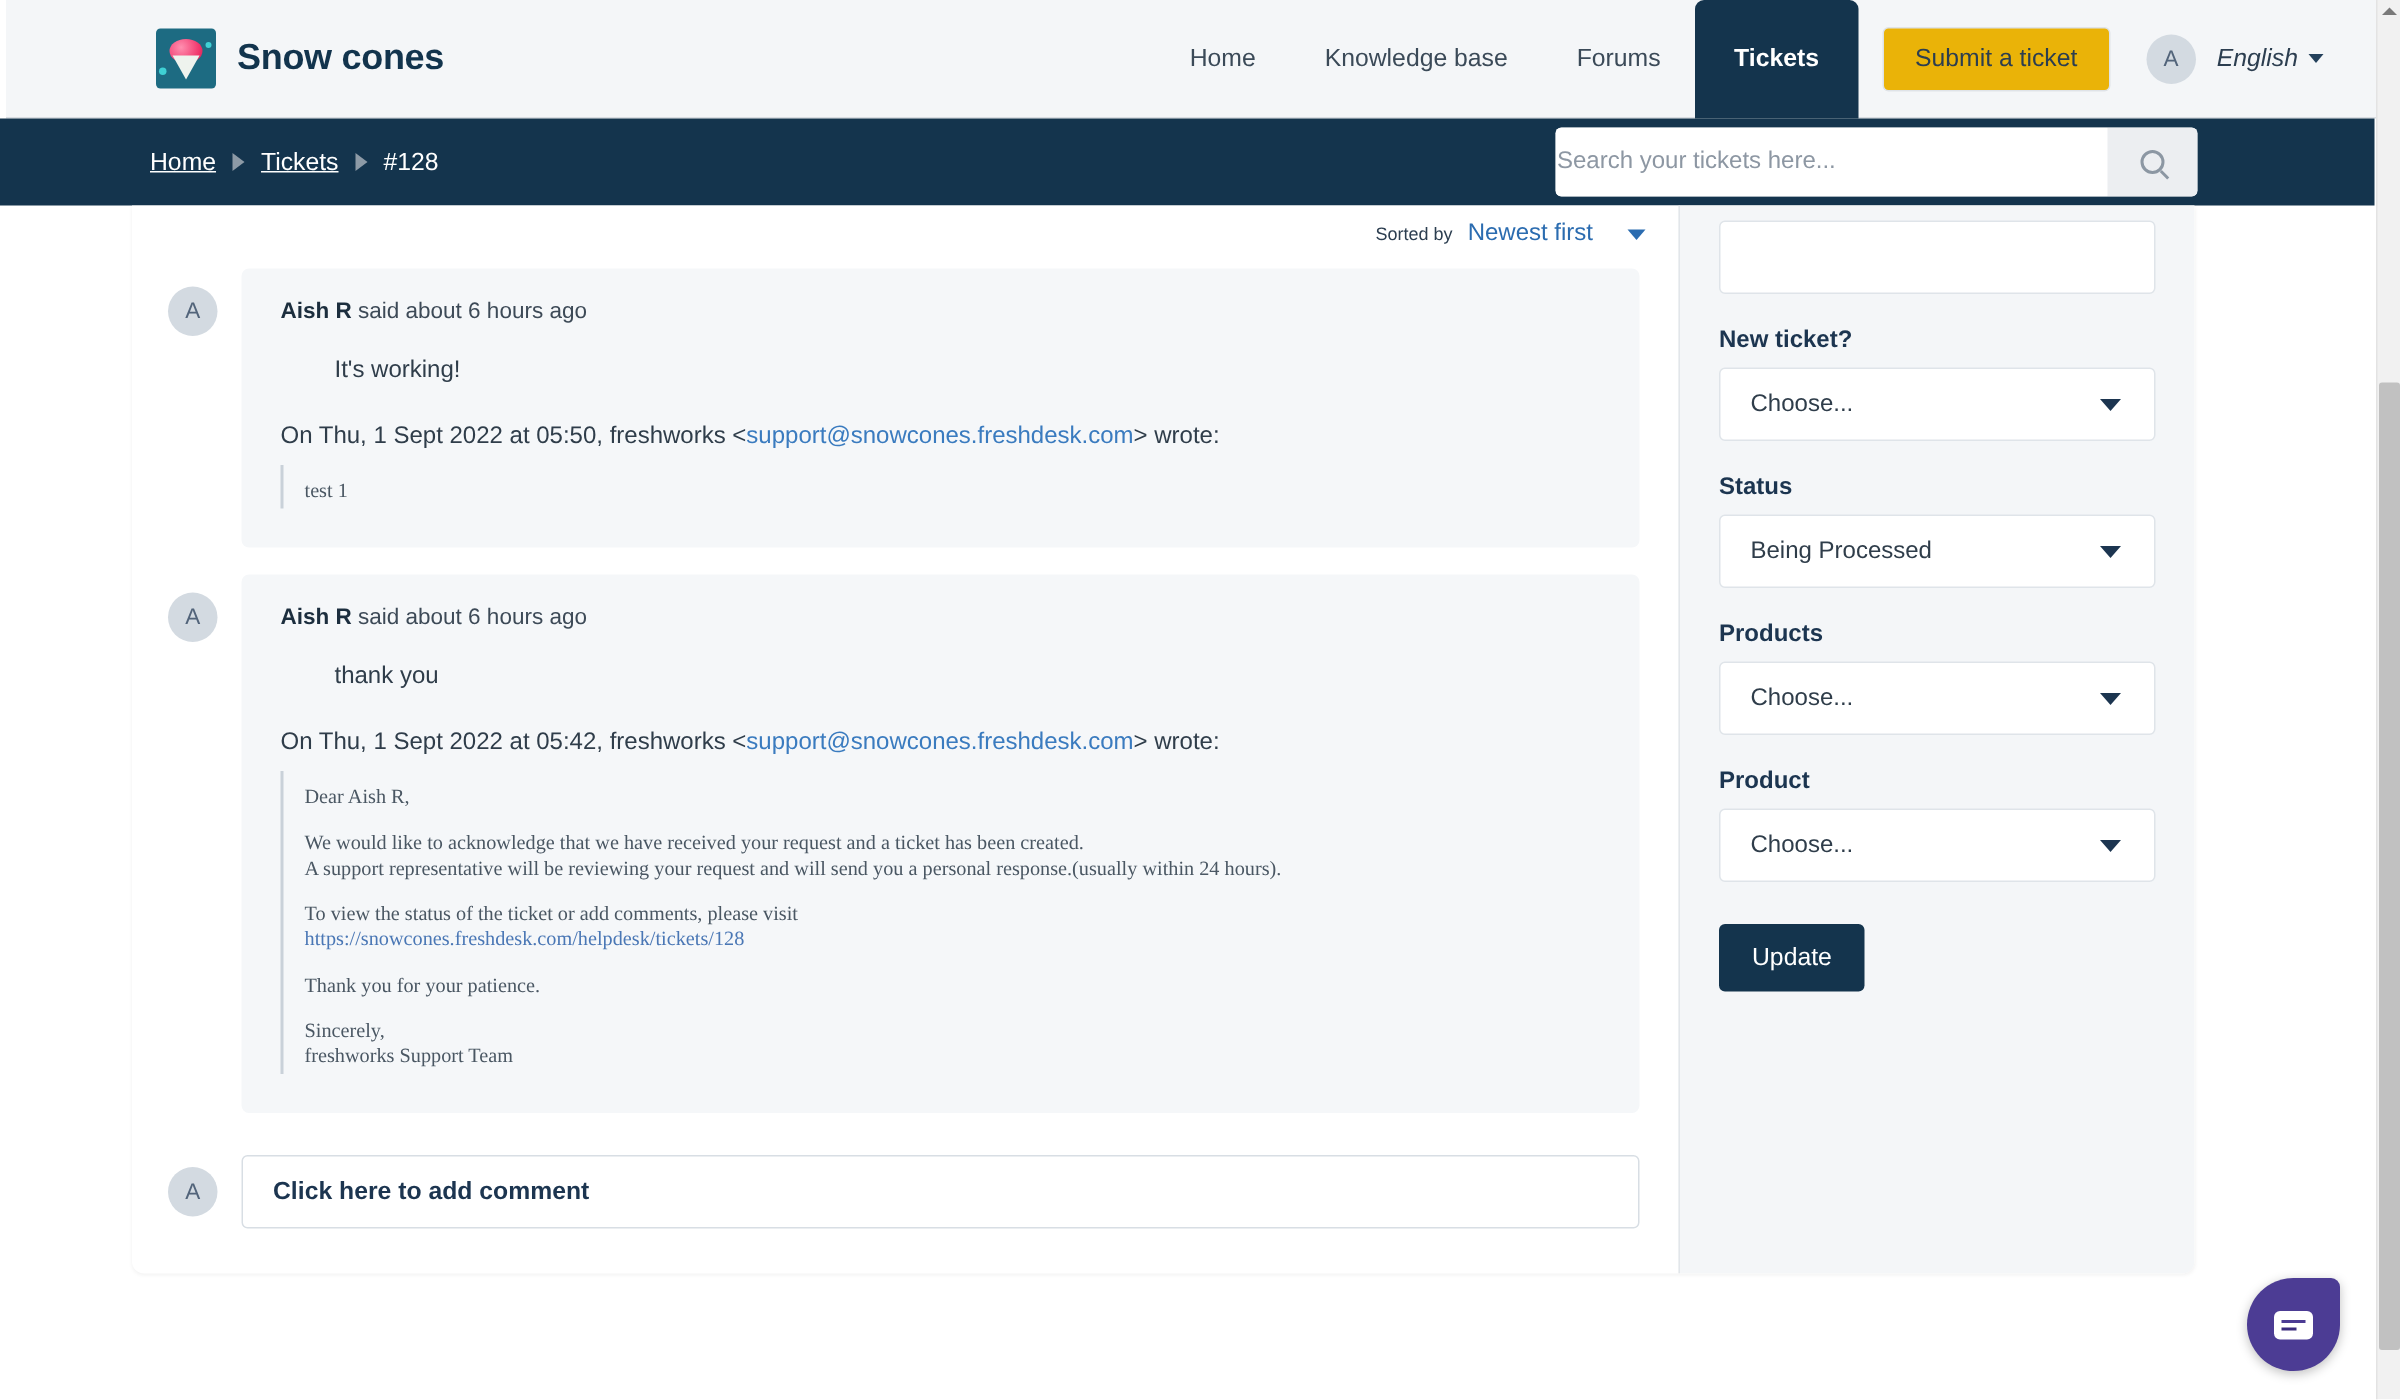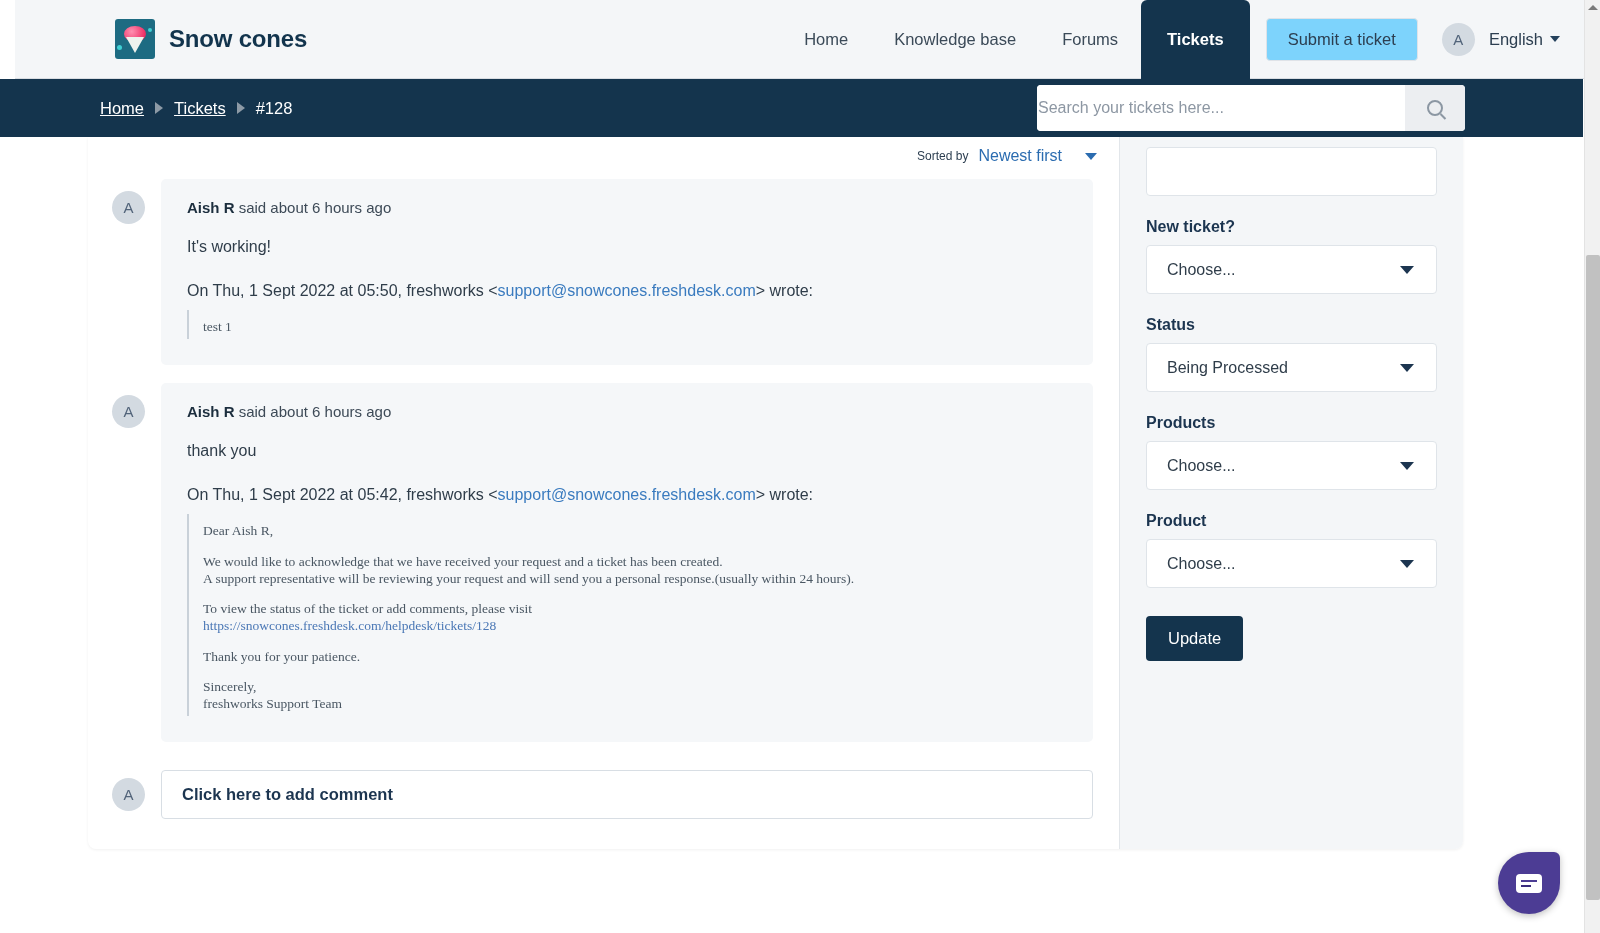--- a/index.html
+++ b/index.html
@@ -24,21 +24,21 @@
     border-left: 5px solid transparent; border-right: 5px solid transparent;
     border-bottom: 5px solid #7a7a7a;
   }
   .scrollbar-thumb {
     position: absolute; left: 1px; top: 255px; width: 14px; height: 645px;
     background: #c1c1c1; border-radius: 2px;
   }
 
   
   .topbar {
-    position: absolute; top: 0; left: 15px; width: 1583px; height: 79px;
+    position: absolute; top: 0; left: 4px; width: 1583px; height: 79px;
     background: #f4f6f8; border-bottom: 1px solid #d9dde2;
     display: flex; align-items: center;
   }
   .brand { display: flex; align-items: center; gap: 14px; margin-left: 100px; }
   .brand-logo {
     width: 40px; height: 40px; border-radius: 3px; overflow: hidden;
     background: #1d6b82; position: relative; flex: none;
   }
   .brand-logo .cone {
     position: absolute; left: 9px; top: 7px; width: 22px; height: 16px;
@@ -66,33 +66,33 @@
   .nav-links { display: flex; align-items: center; height: 79px; }
   .nav-link {
     font-size: 16.5px; color: #3b4a58; padding: 0 23px; height: 79px;
     display: flex; align-items: center; cursor: pointer; text-decoration: none;
   }
   .nav-link.active {
     background: #14344d; color: #ffffff; font-weight: 600;
     border-radius: 6px 6px 0 0; height: 79px; padding: 0 26px;
   }
   .submit-btn {
-    margin-left: 16px; background: #7dd3fc; border: 1px solid #dfe3e8;
+    margin-left: 16px; background: #eab308; border: 1px solid #dfe3e8;
     border-radius: 4px; padding: 0 21px; height: 43px;
     display: flex; align-items: center; font-size: 16.5px; color: #2c3e50;
     cursor: pointer;
   }
   .avatar-circle {
     width: 33px; height: 33px; border-radius: 50%; background: #d3dae1;
     color: #52647a; font-size: 15px; display: flex; align-items: center;
     justify-content: center; margin-left: 24px;
   }
   .lang {
     display: flex; align-items: center; gap: 7px; margin-left: 14px;
-    margin-right: 38px; font-size: 16.5px; color: #2c3e50; cursor: pointer;
+    margin-right: 38px; font-size: 16.5px; color: #2c3e50; cursor: pointer; font-style: italic;
   }
   .caret-down {
     width: 0; height: 0; border-left: 5.5px solid transparent;
     border-right: 5.5px solid transparent; border-top: 6.5px solid #24415c;
   }
 
   
   .crumbbar {
     position: absolute; top: 79px; left: 0; width: 1583px; height: 58px;
     background: #14344d; display: flex; align-items: center;
@@ -162,21 +162,21 @@
     width: 33px; height: 33px; border-radius: 50%; background: #d3dae1;
     color: #52647a; font-size: 15px; display: flex; align-items: center;
     justify-content: center; flex: none; margin-top: 12px;
   }
   .bubble {
     flex: 1; background: #f5f7f9; border-radius: 5px;
     padding: 20px 26px 26px 26px;
   }
   .meta { font-size: 15px; color: #3d4a57; margin-bottom: 22px; }
   .meta b { color: #1c2e3e; font-weight: bold; }
-  .body-text { font-size: 16px; color: #2f3d4a; margin-bottom: 26px; }
+  .body-text { font-size: 16px; color: #2f3d4a; margin-bottom: 26px; margin-left: 36px; }
   .quote-head { font-size: 16px; color: #2f3d4a; }
   .quote-head a { color: #3a7bbf; text-decoration: none; }
   .quoted {
     border-left: 2px solid #c9d1d9; margin-top: 10px; padding: 8px 0 4px 14px;
     font-size: 13.5px; color: #4a5763; line-height: 1.28;
     font-family: "Liberation Serif", serif;
   }
   .quoted p { margin-bottom: 13px; }
   .quoted p:last-child { margin-bottom: 0; }
   .quoted a { color: #4a77b5; text-decoration: none; }

